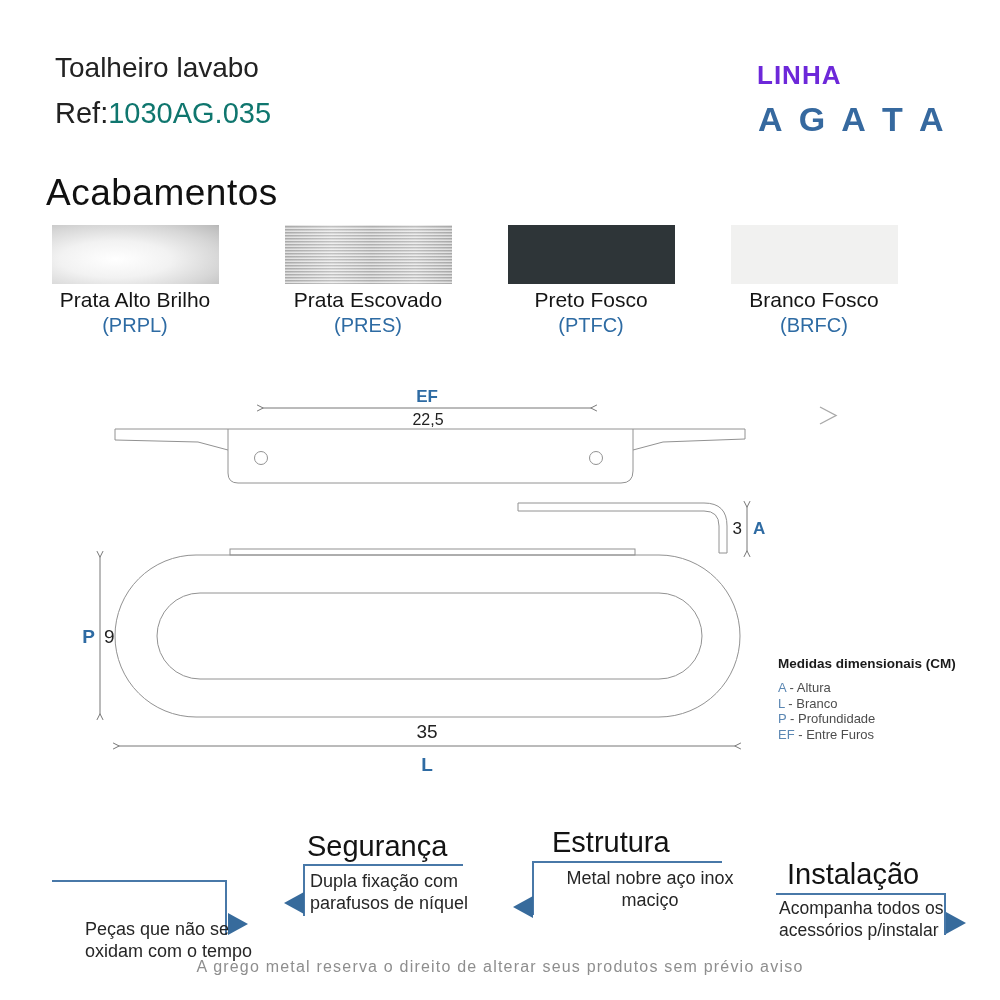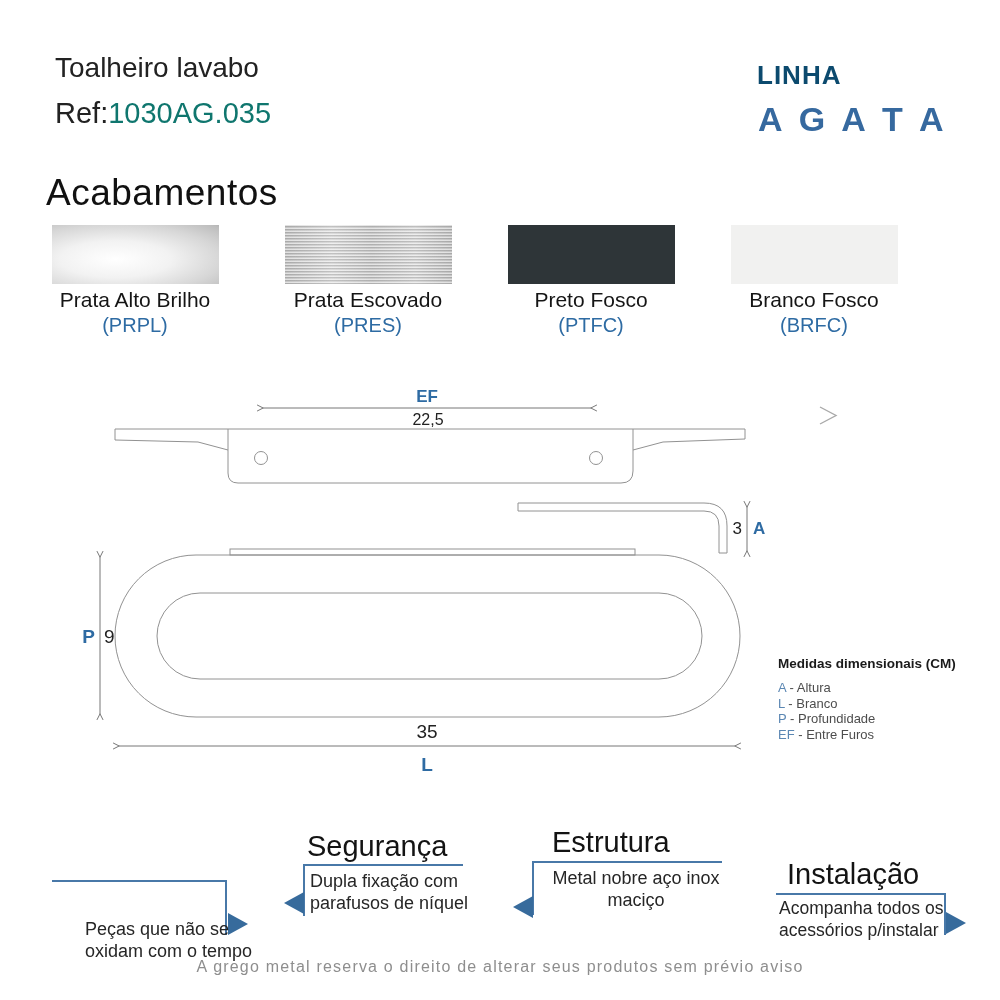--- a/index.html
+++ b/index.html
@@ -4,21 +4,21 @@
 <style>
   * { margin:0; padding:0; box-sizing:border-box; }
   html,body { width:1000px; height:1000px; background:#fff; font-family:"Liberation Sans", sans-serif; color:#1c1c1c; }
   .page { position:relative; width:1000px; height:1000px; background:#ffffff; overflow:hidden; }
   .abs { position:absolute; }
 
   
   .product-title { left:55px; top:52px; font-size:28px; color:#222; }
   .ref-line { left:55px; top:97px; font-size:29px; color:#222; }
   .ref-line .ref-value { color:#0f766e; }
-  .linha-label { left:757px; top:60px; font-size:26px; font-weight:bold; color:#0c4a6e; letter-spacing:1px; }
+  .linha-label { left:757px; top:60px; font-size:26px; font-weight:bold; color:#6d28d9; letter-spacing:1px; }
   .linha-name { left:758px; top:100px; font-size:34px; font-weight:bold; color:#36699f; letter-spacing:4px; }
 
   
   .section-title { left:46px; top:172px; font-size:37px; color:#111; letter-spacing:0.5px; }
   .swatch { top:225px; width:167px; height:59px; }
   .swatch-1 { left:52px;  background:radial-gradient(ellipse at 38% 58%, #ffffff 0%, #f2f2f2 38%, #d6d6d6 72%, #bdbdbd 96%, #b3b3b3 100%); }
   .swatch-2 { left:285px; background:
       repeating-linear-gradient(180deg, rgba(255,255,255,0.55) 0 1px, rgba(125,125,125,0.28) 1px 2px, rgba(215,215,215,0.35) 2px 3px),
       linear-gradient(90deg,#bcbcbc 0%,#dcdcdc 28%,#c3c3c3 52%,#d8d8d8 78%,#b9b9b9 100%); }
   .swatch-3 { left:508px; background:#2e3538; }
@@ -51,21 +51,21 @@
   .ft-2 { left:307px; top:830px; }
   .hl-2 { left:303px; top:864px; width:160px; }
   .vl-2 { left:303px; top:864px; height:52px; }
   .tr-2 { left:284px; top:892px; }
   .bd-2 { left:310px; top:870px; width:178px; }
 
   .ft-3 { left:552px; top:826px; }
   .hl-3 { left:532px; top:861px; width:190px; }
   .vl-3 { left:532px; top:861px; height:54px; }
   .tr-3 { left:513px; top:896px; }
-  .bd-3 { left:535px; top:867px; width:186px; text-align:center;padding-left:16px; }
+  .bd-3 { left:549px; top:867px; width:186px; text-align:center;padding-left:16px; }
 
   .ft-4 { left:787px; top:858px; }
   .hl-4 { left:776px; top:893px; width:170px; }
   .vl-4 { left:944px; top:893px; height:42px; }
   .tr-4 { left:946px; top:912px; }
   .bd-4 { left:779px; top:897px; width:168px; font-size:17.5px; }
 
   .footer { left:0; top:958px; width:1000px; text-align:center; font-size:16px; color:#8e8e8e; letter-spacing:1.2px; }
 
   

